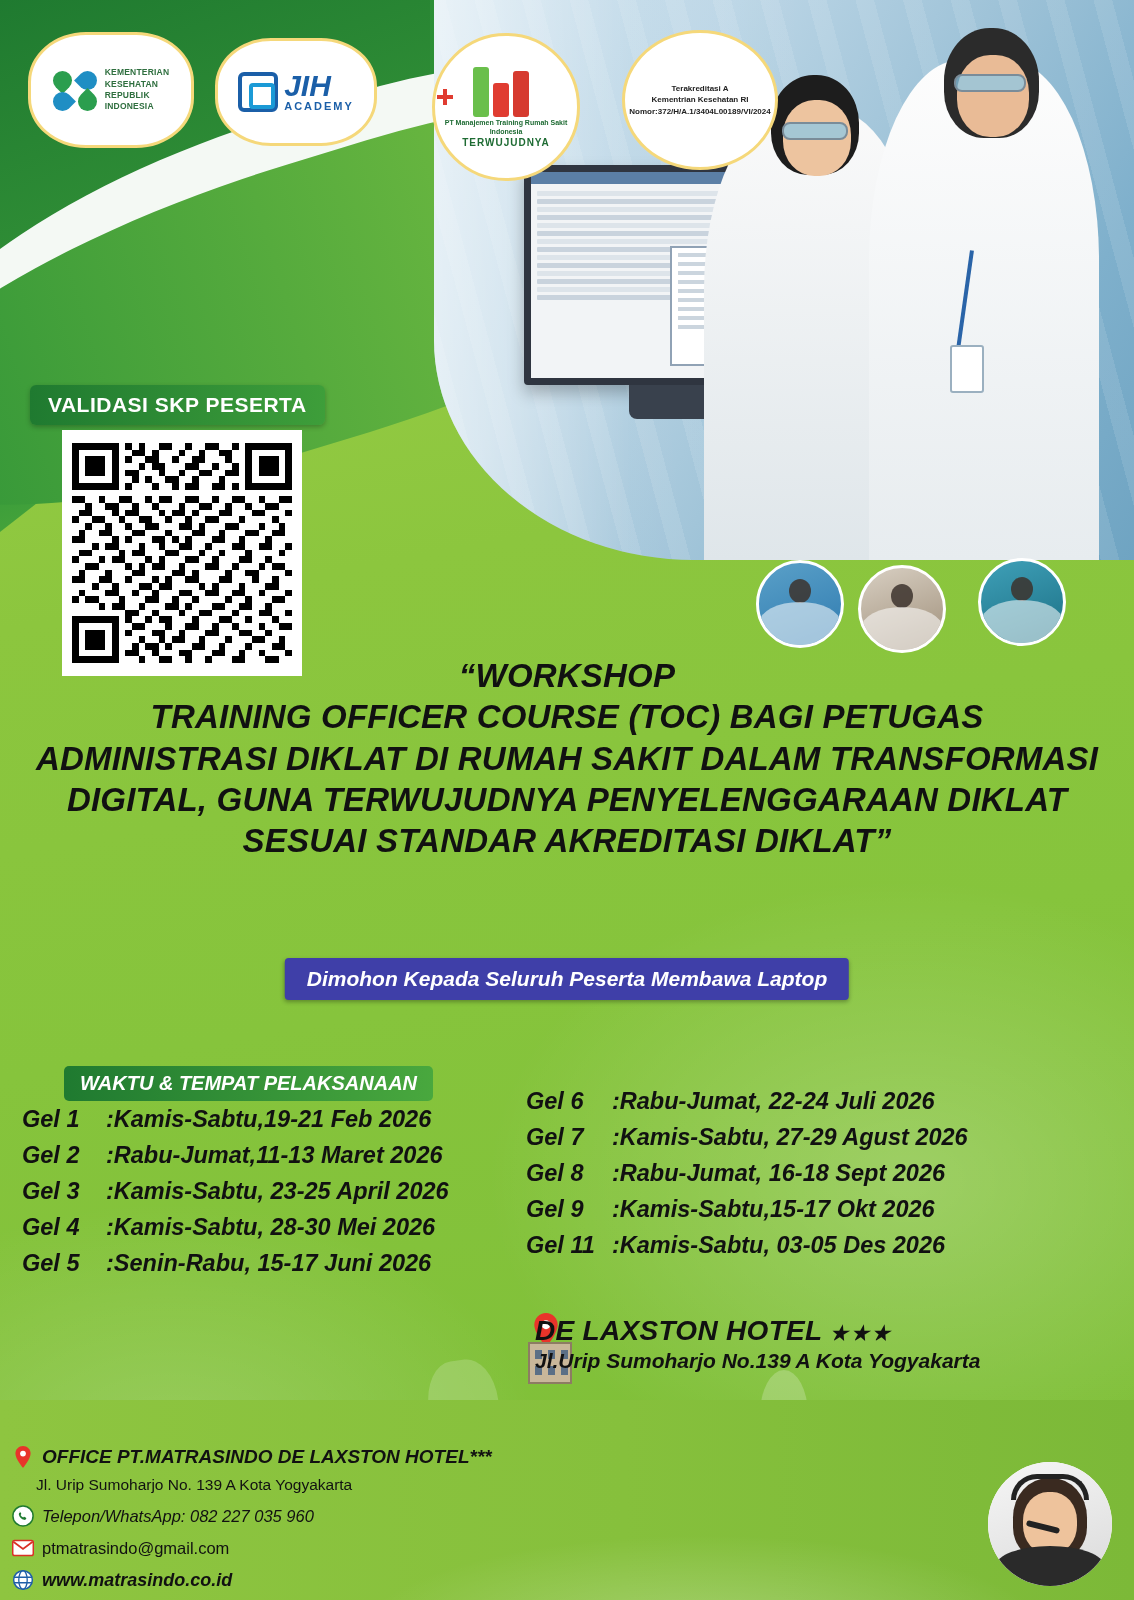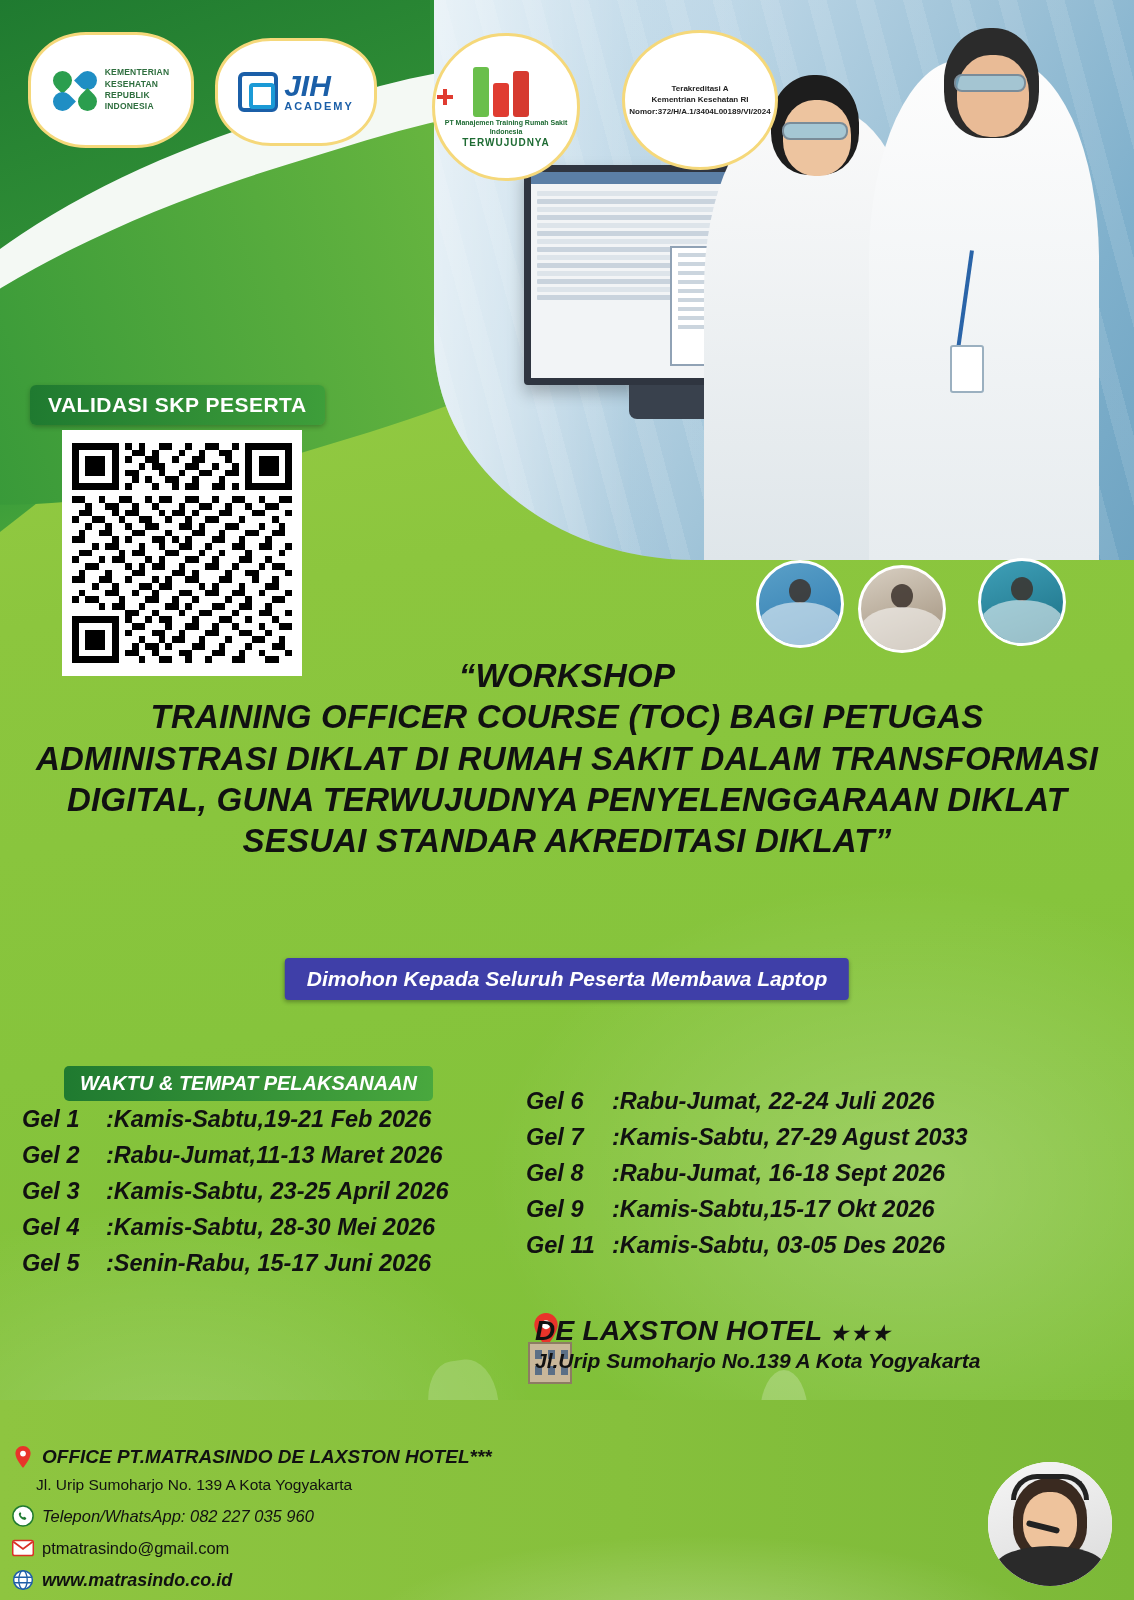--- a/index.html
+++ b/index.html
@@ -671,21 +671,21 @@
       </div>
   </div>
 
   <div class="sched sched-right">
     <div class="row">
         <span class="g">Gel 6</span>
         <span>:Rabu-Jumat, 22-24 Juli 2026</span>
       </div>
     <div class="row">
         <span class="g">Gel 7</span>
-        <span>:Kamis-Sabtu, 27-29 Agust 2033</span>
+        <span>:Kamis-Sabtu, 27-29 Agust 2026</span>
       </div>
     <div class="row">
         <span class="g">Gel 8</span>
         <span>:Rabu-Jumat, 16-18 Sept 2026</span>
       </div>
     <div class="row">
         <span class="g">Gel 9</span>
         <span>:Kamis-Sabtu,15-17 Okt 2026</span>
       </div>
     <div class="row">

